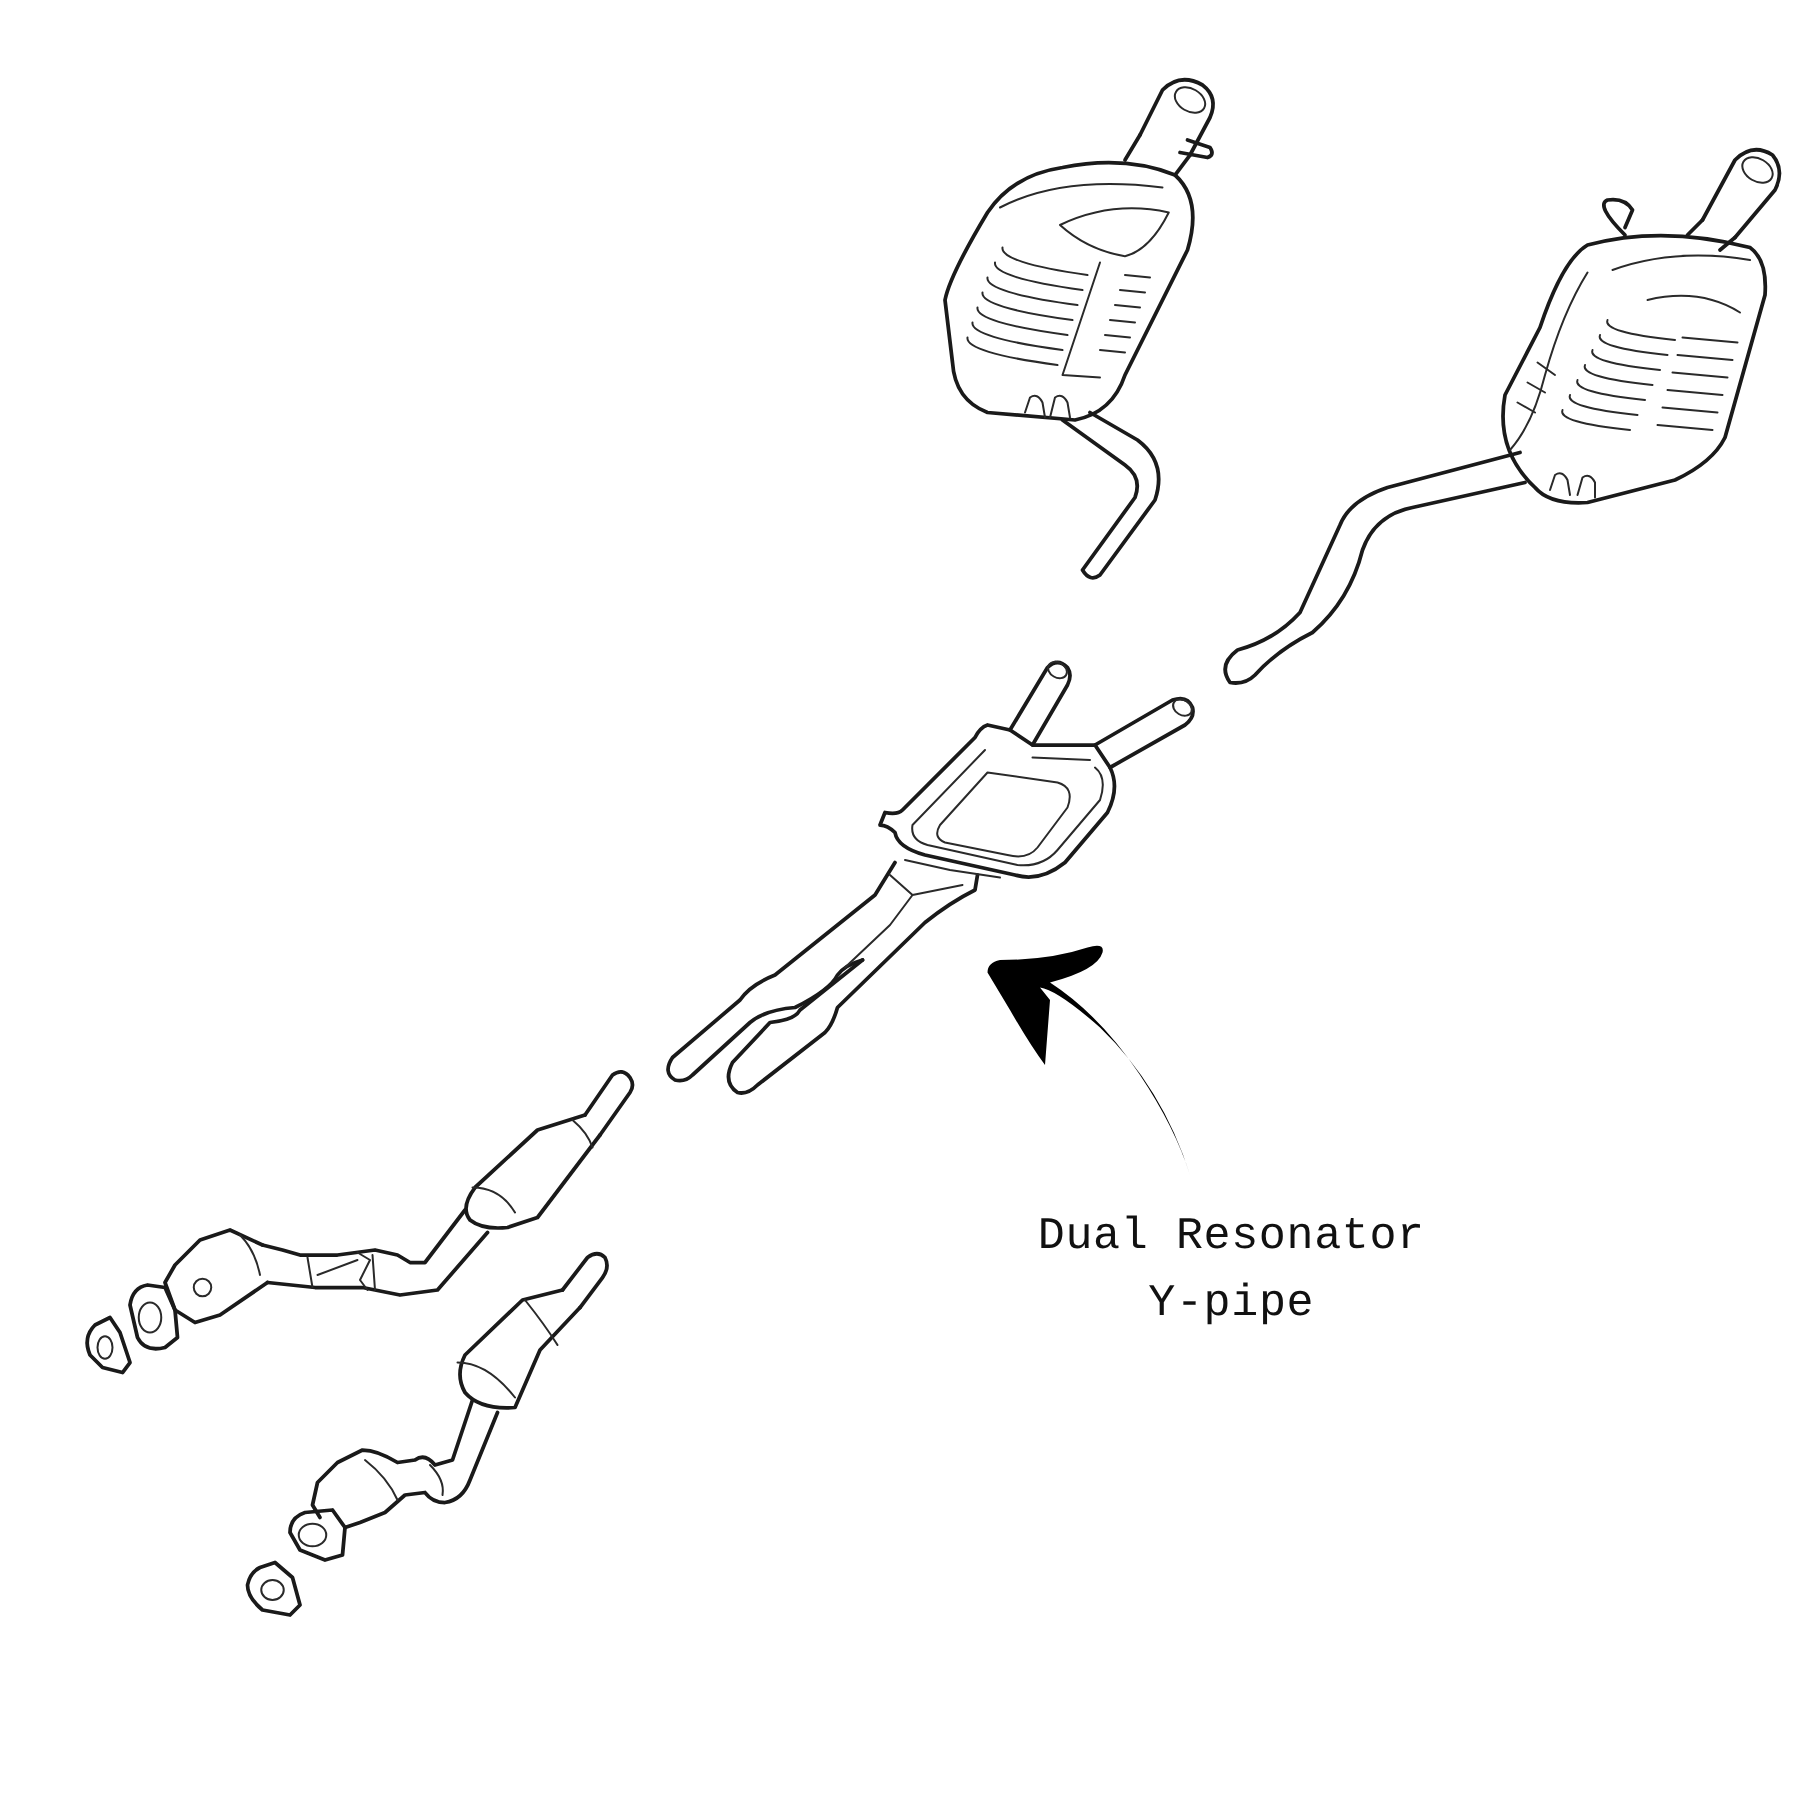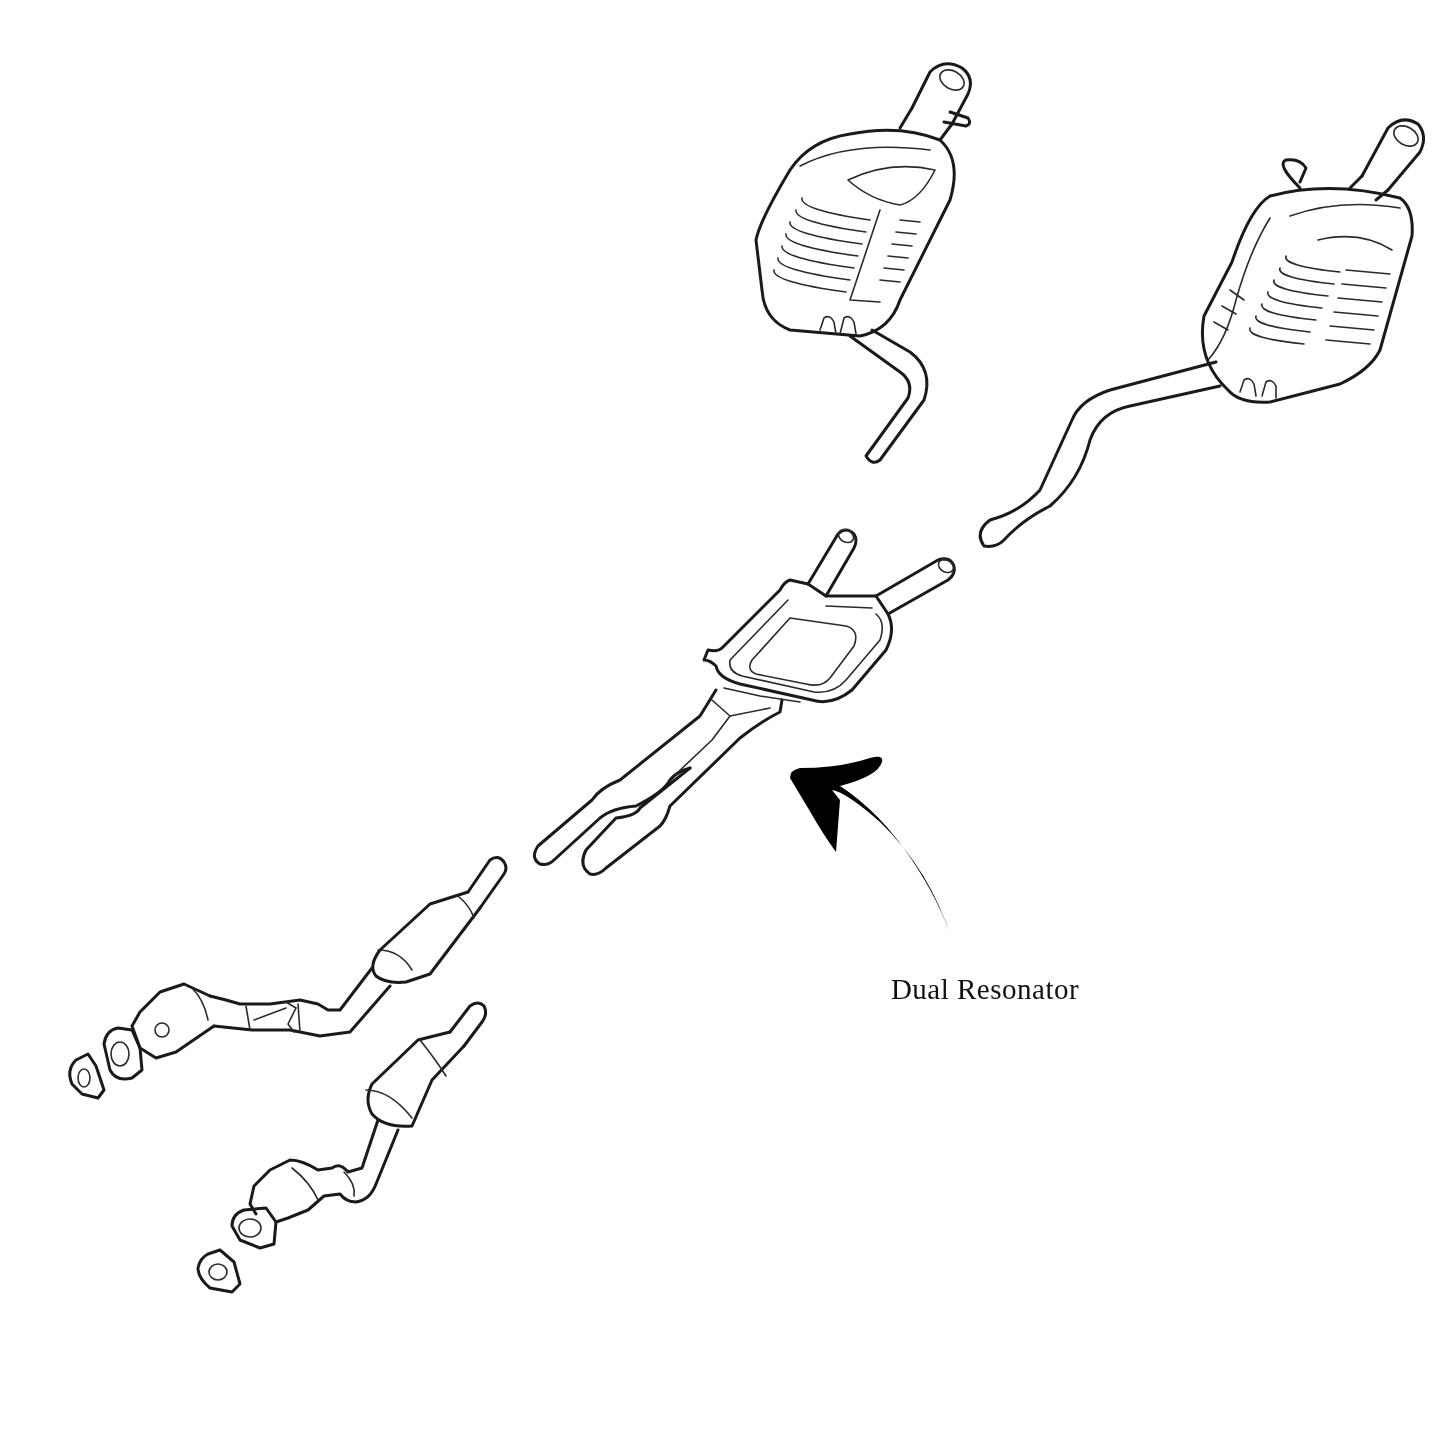--- a/index.html
+++ b/index.html
@@ -3,22 +3,22 @@
   <meta charset="utf-8">
   <style>
     html, body { margin: 0; padding: 0; background: #ffffff; }
     body { width: 1445px; height: 1445px; position: relative; overflow: hidden; }
     .canvas { position: absolute; left: 0; top: 0; width: 1445px; height: 1445px; }
     svg.art { position: absolute; left: 0; top: 0; }
     .part { fill: none; stroke: #1a1a1a; stroke-width: 3; stroke-linecap: round; stroke-linejoin: round; }
     .thin { fill: none; stroke: #2a2a2a; stroke-width: 1.6; stroke-linecap: round; stroke-linejoin: round; }
     .label {
       position: absolute; left: 820px; top: 962px; width: 330px;
-      text-align: center; font-family: Liberation Serif, serif;
-      font-size: 29px; line-height: 54px; color: #111111; letter-spacing: 0.5px;
+      text-align: center; font-family: Liberation Mono, monospace;
+      font-size: 36px; line-height: 54px; color: #111111; letter-spacing: 0.5px;
     }
     .label span { display: block; }
   </style>
 </head>
 <body>
 
 <div class="canvas">
   <svg class="art" width="1445" height="1445" viewBox="0 0 1445 1445">
 
     <g>
@@ -140,14 +140,15 @@
       <ellipse class="thin" cx="218" cy="1272" rx="9" ry="8"></ellipse>
     </g>
 
     <g>
       <path d="M952 940 Q930 870 880 822 Q846 792 832 790 L840 800 L836 852 Q824 836 808 808 Q796 788 790 778 Q790 770 800 768 Q840 768 870 758 Q884 754 882 762 Q878 776 840 786 Q880 812 912 860 Q940 902 952 940 Z" fill="#000000"></path>
     </g>
   </svg>
 
   <div class="label">
     <span>Dual Resonator</span>
+    <span>Y-pipe</span>
   </div>
 </div>
 
 </body></html>

